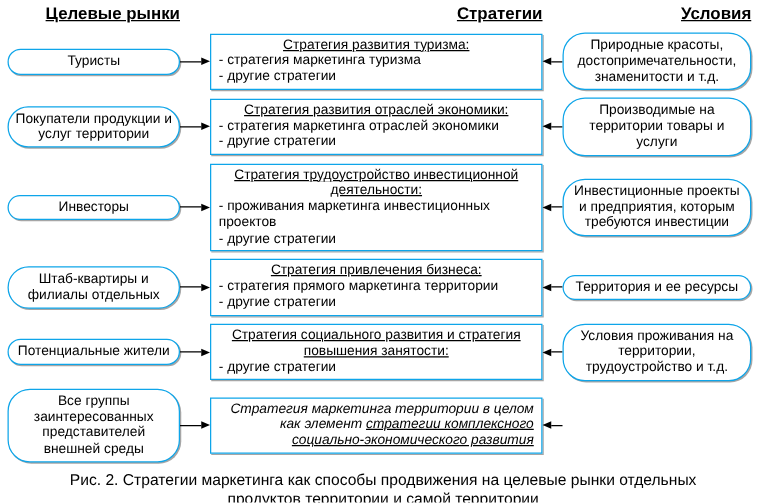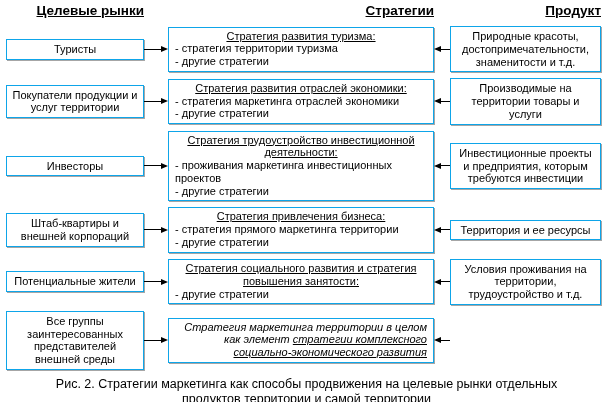--- a/index.html
+++ b/index.html
@@ -31,21 +31,21 @@
   .cell { width: 100%; display: flex; align-items: center; justify-content: center; }
   .box {
     width: 100%;
     background: #fff;
     border: 1px solid #0ea5e9;
     box-shadow: 1px 1px 0 rgba(0,0,0,0.35);
     font-size: 11px;
     line-height: 1.16;
     padding: 3px 4px;
   }
-  .market-box, .product-box { text-align: center; }
+  .market-box, .product-box { text-align: center; border-radius: 18px; }
   .strategy-box { text-align: left; padding: 2px 6px 3px 6px; }
   .s-title {
     text-align: center;
     text-decoration: underline;
   }
   .s-item { text-align: left; }
   .center-text { text-align: right; font-style: italic; }
   .u { text-decoration: underline; }
   
   .arrow { display: flex; align-items: center; width: 100%; }
@@ -73,35 +73,35 @@
 </head>
 <body>
 
 <div class="diagram">
   <div class="grid">
 
     <div class="col-header" style="grid-column:1">Целевые рынки</div>
     <div style="grid-column:2"></div>
     <div class="col-header" style="grid-column:3">Стратегии</div>
     <div style="grid-column:4"></div>
-    <div class="col-header" style="grid-column:5">Продукт</div>
+    <div class="col-header" style="grid-column:5">Условия</div>
 
     <div class="cell">
         <div class="box market-box"><span>Туристы</span></div>
       </div>
     <div class="cell">
         <div class="arrow">
           <span class="line"></span>
           <span class="head-right"></span>
         </div>
       </div>
     <div class="cell">
         <div class="box strategy-box">
       <div class="s-title">Стратегия развития туризма:</div>
-      <div class="s-item">- стратегия территории туризма</div>
+      <div class="s-item">- стратегия маркетинга туризма</div>
       <div class="s-item">- другие стратегии</div>
     </div>
       </div>
     <div class="cell">
         <div class="arrow">
           <span class="head-left"></span>
           <span class="line"></span>
         </div>
       </div>
     <div class="cell">
@@ -154,21 +154,21 @@
         <div class="arrow">
           <span class="head-left"></span>
           <span class="line"></span>
         </div>
       </div>
     <div class="cell">
         <div class="box product-box"><span>Инвестиционные проекты и предприятия, которым требуются инвестиции</span></div>
       </div>
 
     <div class="cell">
-        <div class="box market-box"><span>Штаб-квартиры и внешней корпораций</span></div>
+        <div class="box market-box"><span>Штаб-квартиры и филиалы отдельных</span></div>
       </div>
     <div class="cell">
         <div class="arrow">
           <span class="line"></span>
           <span class="head-right"></span>
         </div>
       </div>
     <div class="cell">
         <div class="box strategy-box">
       <div class="s-title">Стратегия привлечения бизнеса:</div>

